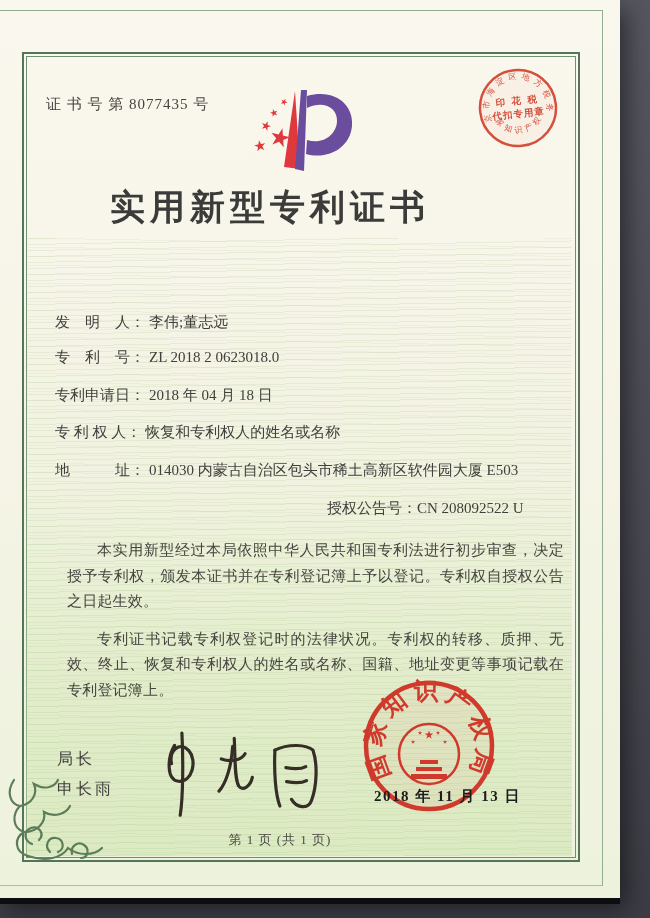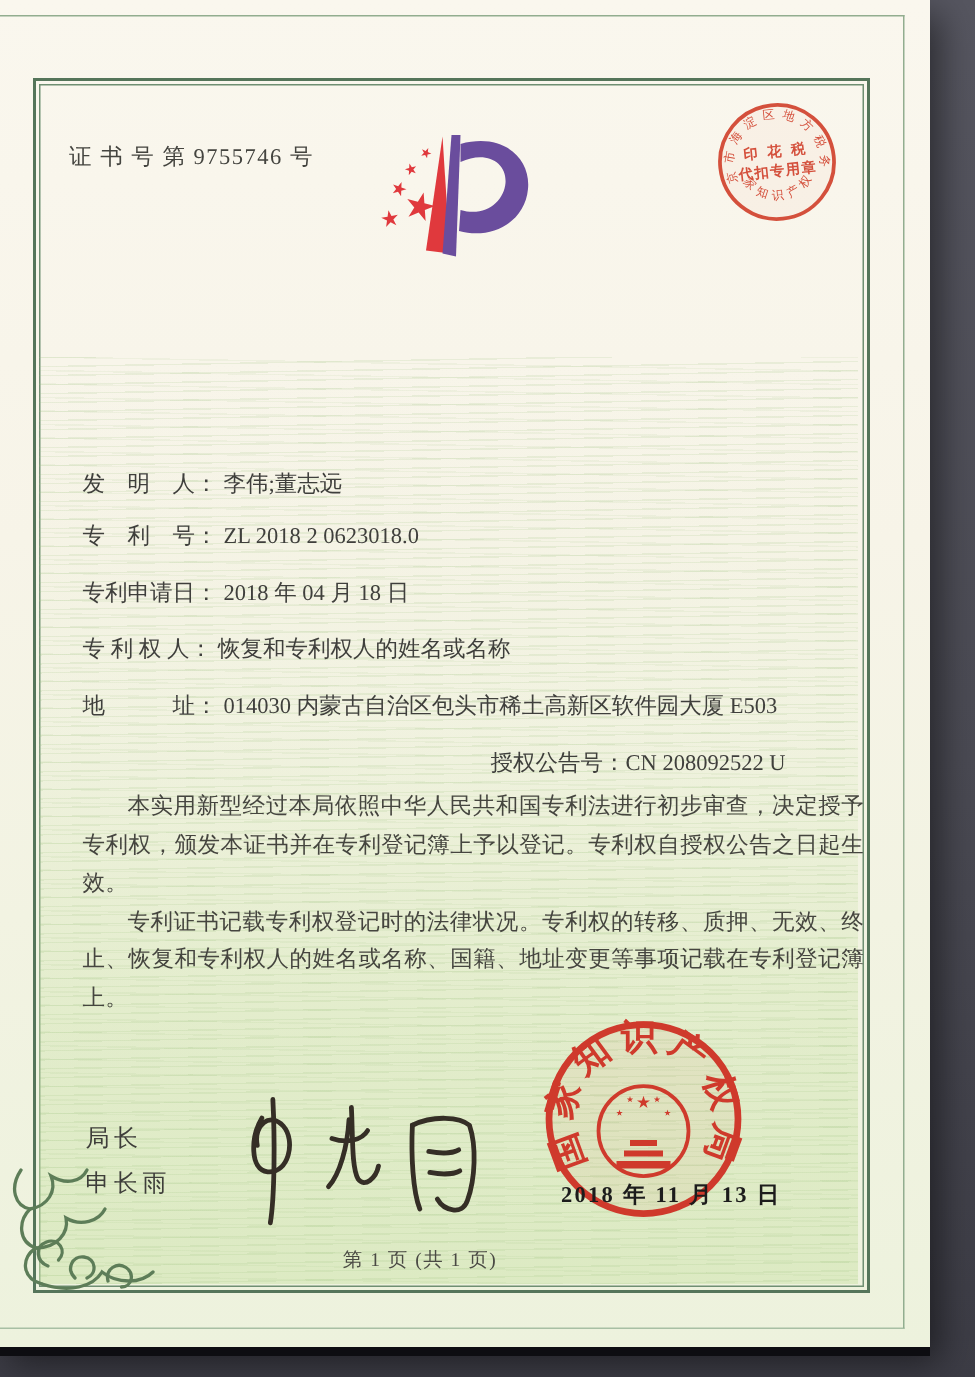--- a/index.html
+++ b/index.html
@@ -30,21 +30,21 @@
       linear-gradient(180deg, rgba(214,232,186,0) 0%, rgba(214,232,186,0.12) 40%, rgba(203,226,168,0.38) 72%, rgba(203,226,168,0.5) 100%);
   }
   .abs{position:absolute;}
   .cert-no{left:46px;top:95px;font-size:15px;color:#44443f;letter-spacing:1px;}
   .title{left:30px;top:184px;width:480px;text-align:center;font-size:35px;font-weight:600;
          color:#3b3b3a;letter-spacing:5px;}
   .frow{left:55px;font-size:15px;color:#3f3f3c;white-space:nowrap;}
   .frow .val{margin-left:4px;}
   .grant-no{left:327px;top:499px;font-size:15px;color:#3f3f3c;white-space:nowrap;}
   .paras{left:55px;top:526px;width:521px;color:#45453f;}
-  .paras p{margin:0;text-indent:2em;font-size:15px;line-height:25.5px;text-align:justify;letter-spacing:0.2px;}
+  .paras p{margin:12px;text-indent:2em;font-size:15px;line-height:25.5px;text-align:justify;letter-spacing:0.2px;}
   .official{left:57px;top:745px;font-size:16px;color:#3e3e3a;letter-spacing:3px;line-height:30px;font-family:Liberation Mono, monospace;}
   .sig{left:148px;top:724px;transform:rotate(-3deg);}
   .seal{left:337px;top:672px;}
   .seal-date{left:374px;top:787px;font-size:15px;color:#1c1c1c;letter-spacing:1.5px;font-weight:600;}
   .footer{left:0;top:831px;width:560px;text-align:center;font-size:13px;color:#4a4a44;letter-spacing:1px;}
   .tax-stamp{left:462px;top:52px;transform:rotate(-6deg);}
   .flourish{left:2px;top:774px;}
   svg text{font-family:"Liberation Serif","DejaVu Serif",serif;}
 </style>
 </head>
@@ -71,35 +71,36 @@
       <path d="M12,6 C4,18 8,30 18,32 C10,40 10,54 22,58 C12,64 12,78 26,82"></path>
       <path d="M18,32 C30,30 36,20 32,10 C42,16 52,14 56,6"></path>
       <path d="M22,58 C36,58 44,48 42,38 C52,44 64,40 68,32"></path>
       <path d="M26,82 C44,88 60,84 66,74 C76,82 92,82 100,74"></path>
       <path d="M30,70 c-8,-3 -9,-13 -1,-16 c8,-3 14,6 8,12"></path>
       <path d="M48,78 c-6,-6 -2,-15 6,-14 c8,1 9,11 2,14"></path>
       <path d="M70,80 c-2,-8 6,-13 12,-9 c6,4 4,13 -3,13"></path>
     </g>
   </svg>
 
-  <div class="abs cert-no">证 书 号 第 9755746 号</div>
+  <div class="abs cert-no">证 书 号 第 8077435 号</div>
 
   <svg class="abs" style="left:232px;top:72px" width="170" height="115" viewBox="0 0 170 115">
     <g style="color:#e0393d">
       <use href="#star" x="37" y="55" width="22" height="22" transform="rotate(14 48 66)"></use>
       <use href="#star" x="21.5" y="67.5" width="13" height="13" transform="rotate(-10 28 74)"></use>
       <use href="#star" x="28.5" y="48.5" width="11" height="11" transform="rotate(20 34 54)"></use>
       <use href="#star" x="37.5" y="36.5" width="9" height="9" transform="rotate(-15 42 41)"></use>
       <use href="#star" x="48" y="26" width="8" height="8" transform="rotate(25 52 30)"></use>
     </g>
     <polygon points="63,19 68,97 52,95" fill="#e0393d"></polygon>
     <polygon points="69,18 75,18 72,99 63,97" fill="#6a4d9d"></polygon>
     <path d="M75,24 C104,16 122,34 120,54 C118,76 96,88 74,82 L75,68 C92,73 104,62 105,50 C106,36 92,28 75,36 Z" fill="#6a4d9d"></path>
   </svg>
 
+  <div class="abs title">实用新型专利证书</div>
 
   <div class="abs frow" style="top:313px">
     <span>发　明　人：</span><span class="val">李伟;董志远</span>
   </div>
   <div class="abs frow" style="top:348px">
     <span>专　利　号：</span><span class="val">ZL 2018 2 0623018.0</span>
   </div>
   <div class="abs frow" style="top:386px">
     <span>专利申请日：</span><span class="val">2018 年 04 月 18 日</span>
   </div>

